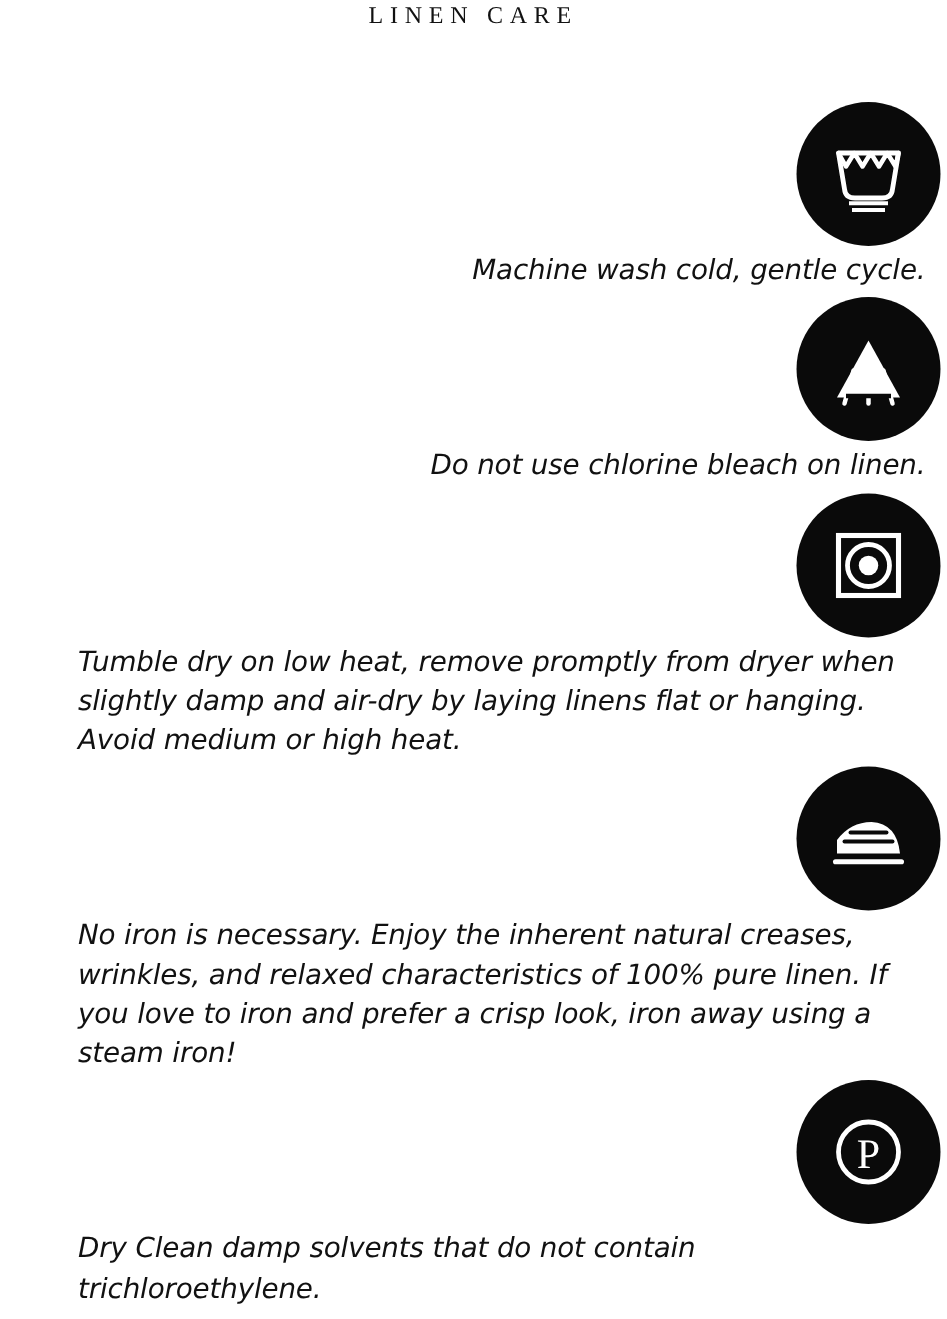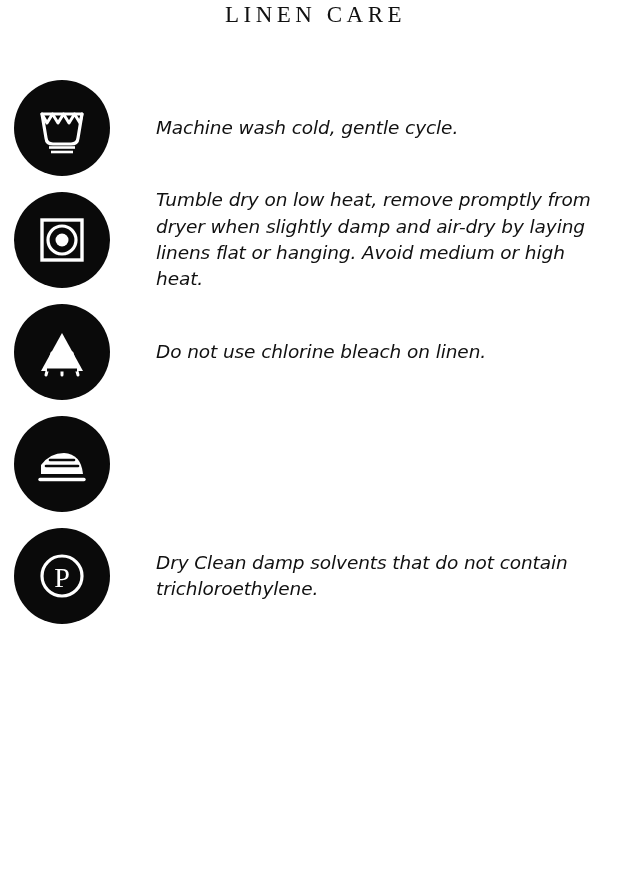--- a/index.html
+++ b/index.html
@@ -16,34 +16,35 @@
   }
   .page {
     position: relative;
     width: 631px;
     height: 879px;
     background: #ffffff;
   }
   .title {
     text-align: center;
     font-family: "Liberation Serif", serif;
-    font-size: 23px;
+    font-size: 16px;
     letter-spacing: 4.5px;
     color: #111111;
     padding-top: 2px;
     font-weight: 400;
   }
   .rows {
     margin-top: 44px;
   }
   .row {
     display: flex;
-    align-items: center;
+    align-items: flex-end;
     min-height: 112px;
     padding-left: 10px;
+    flex-direction: column;
   }
   .icon-cell {
     width: 104px;
     flex: 0 0 104px;
     display: flex;
     align-items: center;
     justify-content: center;
   }
   .badge {
     width: 96px;
@@ -94,63 +95,66 @@
       <div class="text-cell">
         <div class="care-text">Machine wash cold, gentle cycle.</div>
       </div>
     </div>
 
     <div class="row">
       <div class="icon-cell">
         <div class="badge">
           <span>
             <svg width="58" height="58" viewBox="0 0 58 58">
-              <rect x="9" y="9" width="40" height="40" fill="none" stroke="#ffffff" stroke-width="3.4"></rect>
-              <circle cx="29" cy="29" r="14" fill="none" stroke="#ffffff" stroke-width="3.2"></circle>
-              <circle cx="29" cy="29" r="6.5" fill="#ffffff"></circle>
-            </svg>
-          </span>
-        </div>
-      </div>
-      <div class="text-cell">
-        <div class="care-text">Tumble dry on low heat, remove promptly from dryer when slightly damp and air-dry by laying linens flat or hanging. Avoid medium or high heat.</div>
-      </div>
-    </div>
-
-    <div class="row">
-      <div class="icon-cell">
-        <div class="badge">
-          <span>
-            <svg width="58" height="58" viewBox="0 0 58 58">
               <path d="M29 10 L50 48 L8 48 Z" fill="#ffffff"></path>
               <line x1="19" y1="30" x2="13" y2="52" stroke="#ffffff" stroke-width="3" stroke-linecap="round"></line>
               <line x1="29" y1="26" x2="29" y2="52" stroke="#ffffff" stroke-width="3" stroke-linecap="round"></line>
               <line x1="39" y1="30" x2="45" y2="52" stroke="#ffffff" stroke-width="3" stroke-linecap="round"></line>
               <line x1="14" y1="47" x2="44" y2="47" stroke="#0a0a0a" stroke-width="3"></line>
             </svg>
           </span>
         </div>
       </div>
       <div class="text-cell">
         <div class="care-text">Do not use chlorine bleach on linen.</div>
       </div>
     </div>
 
     <div class="row">
       <div class="icon-cell">
         <div class="badge">
           <span>
+            <svg width="58" height="58" viewBox="0 0 58 58">
+              <rect x="9" y="9" width="40" height="40" fill="none" stroke="#ffffff" stroke-width="3.4"></rect>
+              <circle cx="29" cy="29" r="14" fill="none" stroke="#ffffff" stroke-width="3.2"></circle>
+              <circle cx="29" cy="29" r="6.5" fill="#ffffff"></circle>
+            </svg>
+          </span>
+        </div>
+      </div>
+      <div class="text-cell">
+        <div class="care-text">Tumble dry on low heat, remove promptly from dryer when slightly damp and air-dry by laying linens flat or hanging. Avoid medium or high heat.</div>
+      </div>
+    </div>
+
+    <div class="row">
+      <div class="icon-cell">
+        <div class="badge">
+          <span>
             <svg width="60" height="60" viewBox="0 0 60 60">
               <path d="M9 40 L51 40 Q49 20 32 19 Q18 19 9 31 Z" fill="#ffffff"></path>
               <line x1="8" y1="45.5" x2="52" y2="45.5" stroke="#ffffff" stroke-width="3.4" stroke-linecap="round"></line>
               <line x1="18" y1="26" x2="42" y2="26" stroke="#0a0a0a" stroke-width="2.6" stroke-linecap="round"></line>
               <line x1="14" y1="32" x2="46" y2="32" stroke="#0a0a0a" stroke-width="2.6" stroke-linecap="round"></line>
             </svg>
           </span>
         </div>
+      </div>
+      <div class="text-cell">
+        <div class="care-text">No iron is necessary. Enjoy the inherent natural creases, wrinkles, and relaxed characteristics of 100% pure linen. If you love to iron and prefer a crisp look, iron away using a steam iron!</div>
       </div>
     </div>
 
     <div class="row">
       <div class="icon-cell">
         <div class="badge">
           <span>
             <svg width="58" height="58" viewBox="0 0 58 58">
               <circle cx="29" cy="29" r="20" fill="none" stroke="#ffffff" stroke-width="3.2"></circle>
               <text x="29" y="39.5" text-anchor="middle" font-family="Liberation Serif, serif" font-size="28" fill="#ffffff">P</text>

